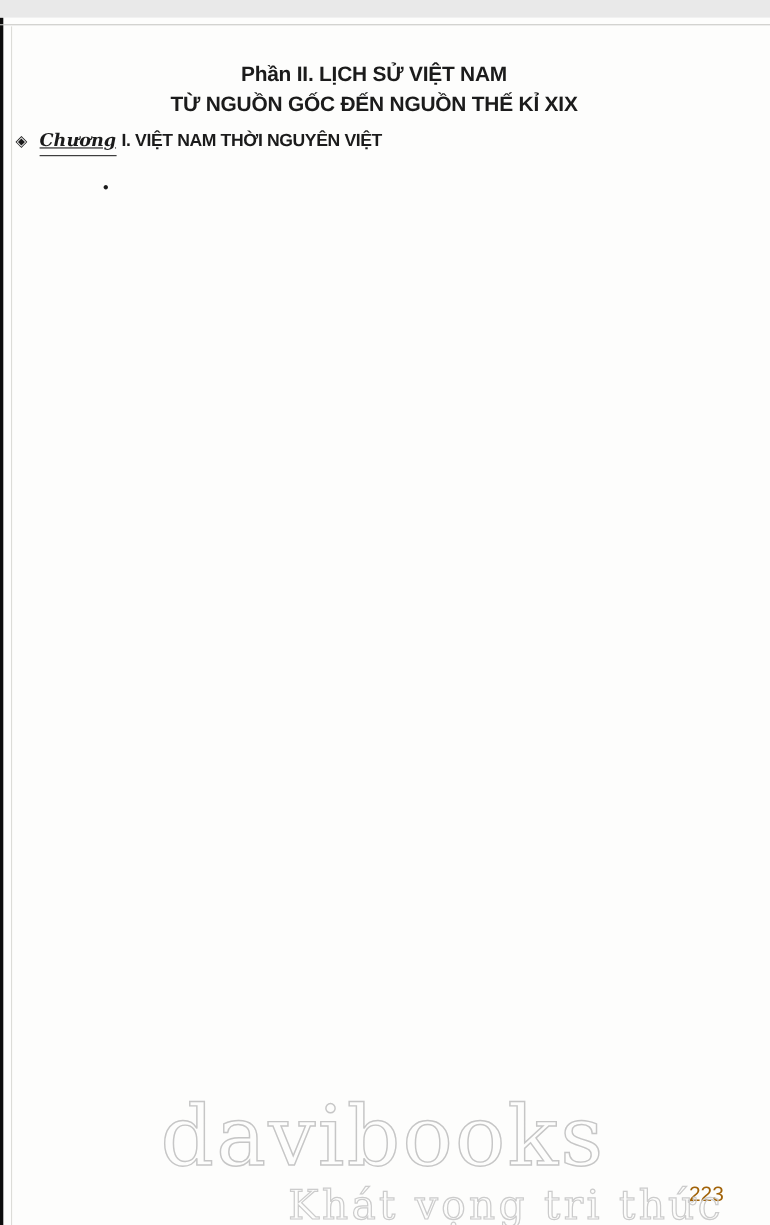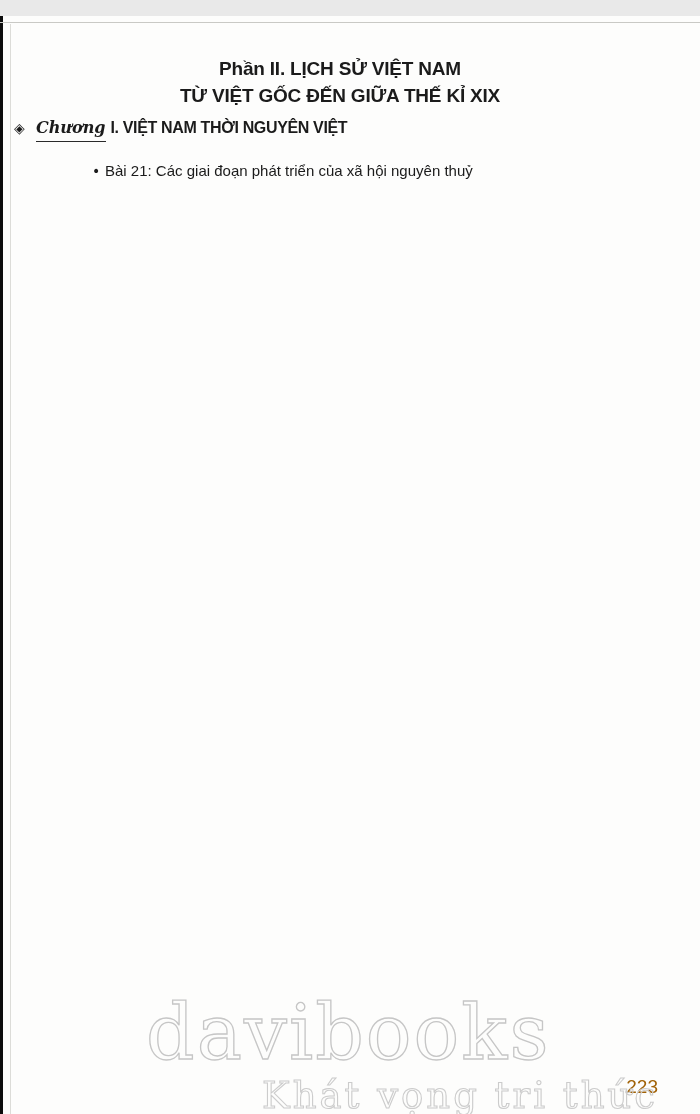--- a/index.html
+++ b/index.html
@@ -34,20 +34,21 @@
   
   .kind-chapter,.kind-summary,.kind-answer {
     font-weight:bold; font-size:16px; letter-spacing:-0.35px;
     padding-left:2px; margin-top:6px; margin-bottom:1px;
   }
   .kind-chapter .marker { font-size:14px; width:22px; }
   .script {
     font-family:"DejaVu Serif",serif; font-style:italic; font-weight:600;
     font-size:16px; letter-spacing:0; flex:0 0 auto; margin-right:5px;
     border-bottom:1px solid #2a2a2a;
+    text-decoration:underline;
   }
 
   
   .kind-item, .kind-item-wrap { padding-left:80px; }
   .kind-item .marker, .kind-item-wrap .marker { width:13px; font-size:14px; }
 
   
   .wm { position:absolute; pointer-events:none; color:transparent;
     -webkit-text-stroke:1.3px #c6c6c6; font-family:"DejaVu Serif",serif; z-index:4; }
   .wm1 { left:146px; top:972px; font-size:76px; letter-spacing:2px; }
@@ -59,33 +60,32 @@
 <body>
 
 <div class="page">
   <div class="edge-left"></div>
   <div class="edge-faint"></div>
   <div class="edge-top"></div>
 
   <div class="content">
     <header>
       <div class="t1">Phần II. LỊCH SỬ VIỆT NAM</div>
-      <div class="t2">TỪ VIỆT GỐC ĐẾN GIỮA THẾ KỈ XIX</div>
+      <div class="t2">TỪ NGUỒN GỐC ĐẾN NGUỒN THẾ KỈ XIX</div>
     </header>
     <div id="toc-list">
         <div class="row kind-chapter">
     <span class="marker">◈</span>
     <span class="script">Chương</span>
     <span class="text">I. VIỆT NAM THỜI NGUYÊN VIỆT</span>
 
   </div>
         <div class="row kind-item">
     <span class="marker">•</span>
 
-    <span class="text">Bài 21: Các giai đoạn phát triển của xã hội nguyên thuỷ</span>
 
     <span class="page">99</span>
   </div>
       </div>
   </div>
 
   <div class="wm wm2">Khát vọng tri thức</div>
   <div class="wm wm1">davibooks</div>
   <div class="folio">223</div>
 

